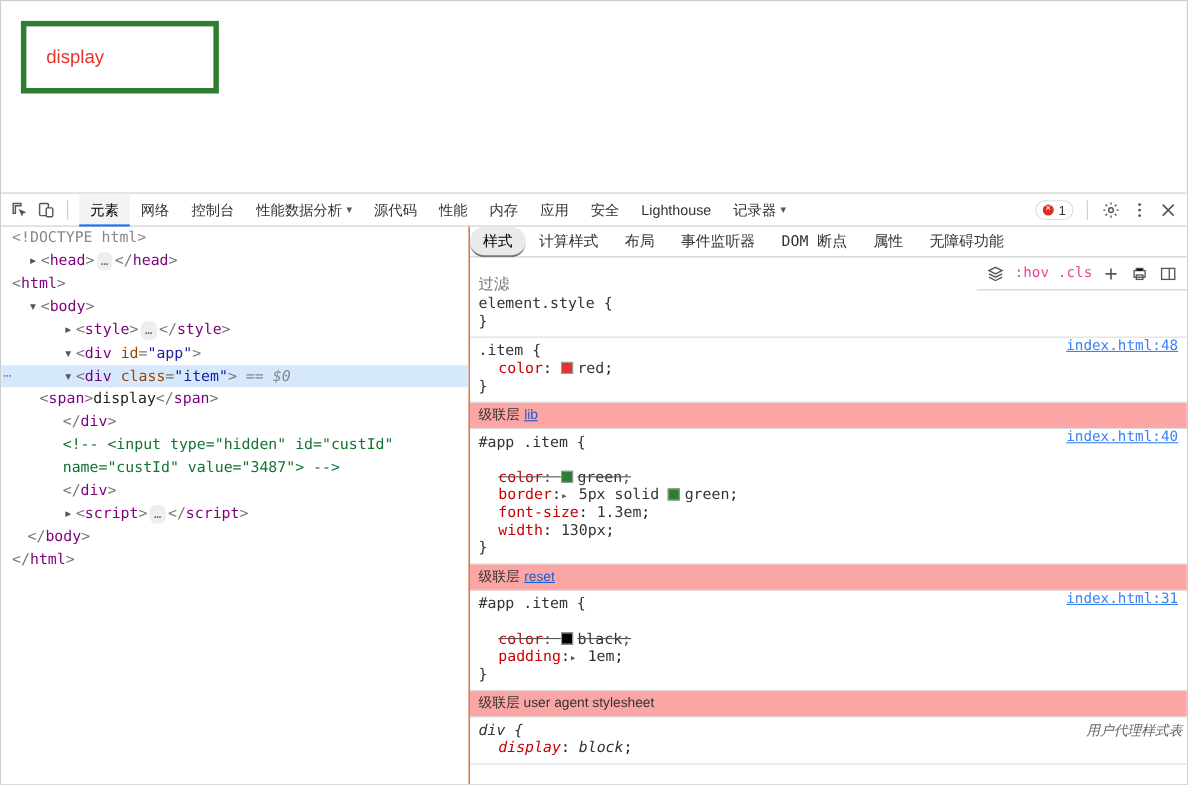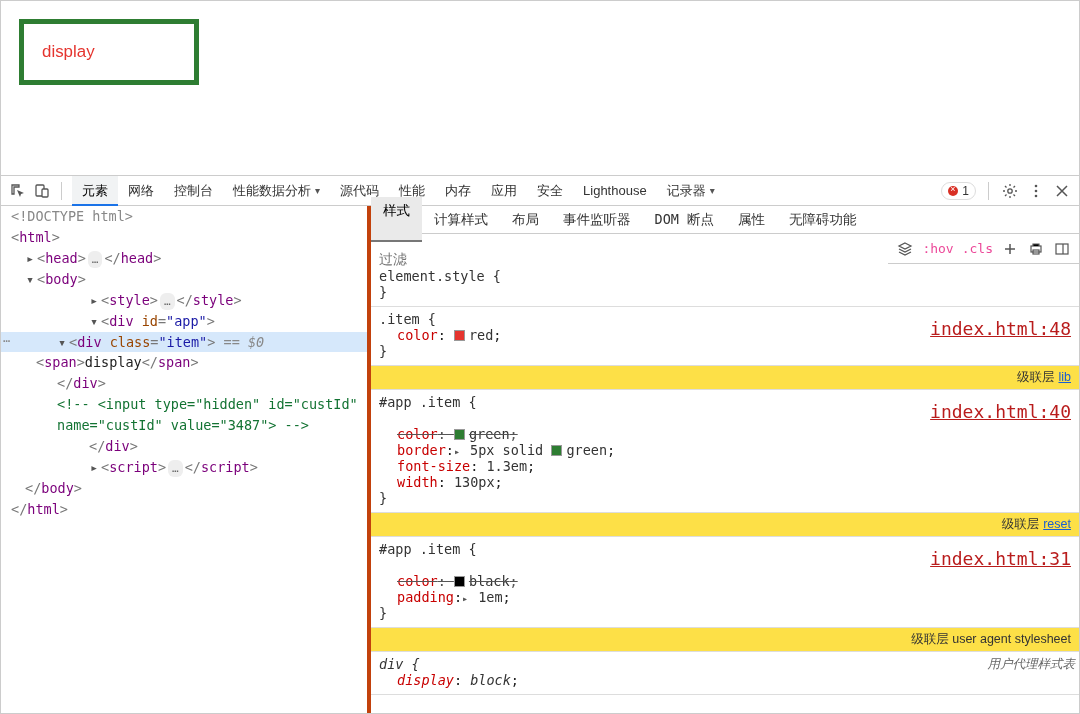--- a/index.html
+++ b/index.html
@@ -27,61 +27,61 @@
   .dt-tabs { display:flex; align-items:center; gap: 0; flex:1; }
   .dt-tab { padding: 6px 10px; cursor:pointer; white-space:nowrap; color:#333; display:flex; align-items:center; gap:4px; }
   .dt-tab.active { color:#000; border-bottom: 2px solid #1a73e8; padding-bottom:4px; background:#f1f3f4; }
   .dt-tab .caret { font-size:10px; color:#555; }
   .dt-right { display:flex; align-items:center; gap:8px; }
   .err-badge { display:flex; align-items:center; gap:4px; border:1px solid #ddd; border-radius:10px; padding:1px 6px; font-size:12px; }
   .err-dot { width:10px; height:10px; border-radius:50%; background:#d93025; display:inline-block; position:relative; }
   .err-dot::after{ content:"×"; color:#fff; font-size:9px; position:absolute; left:2px; top:-2px; }
 
   .dt-body { flex:1; display:flex; min-height:0; font-family: Menlo, Consolas, monospace; }
-  .elements { width: 370px; border-right:4px solid #c2410c; overflow:auto; position:relative; font-size:13.5px; line-height:1.55; }
+  .elements { width: 426px; border-right:1px solid #c2410c; overflow:auto; position:relative; font-size:13.5px; line-height:1.55; }
   .elements .line { white-space: nowrap; padding-left: 10px; }
   .elements .ind1 { padding-left: 24px; }
-  .elements .ind2 { padding-left: 40px; margin-left: 48px; }
+  .elements .ind2 { padding-left: 56px; }
   .elements .ind3 { padding-left: 56px; }
   .elements .ind4 { padding-left: 35px; }
   .elements .selected { background:#d6e8fb; }
   .t-doctype { color:#888; }
   .t-punct { color:#777; }
   .t-tag { color:#7b007b; }
   .t-attr { color:#994500; }
   .t-val { color:#1a1aa6; }
   .t-comment { color:#137333; }
   .t-eq0 { color:#888; font-style: italic; }
   .arrow { display:inline-block; width:10px; text-align:center; color:#555; margin-right:2px; cursor:pointer; }
   .arrow.right::before { content:"▸"; }
   .arrow.down::before  { content:"▾"; }
   .ellip { display:inline-block; background:#eee; border-radius:6px; padding:0 4px; font-size:11px; color:#666; margin:0 2px; }
   .row-dots { position:absolute; left:2px; color:#888; font-size:12px; }
 
   
   .styles { flex:1; display:flex; flex-direction:column; min-width:0; font-size:13.5px; }
   .styles-tabs { height:28px; border-bottom:1px solid #ccc; display:flex; align-items:center; gap:0; }
   .s-tab { padding:5px 12px; cursor:pointer; color:#333; white-space:nowrap; }
-  .s-tab.active { background:#eaeaea; border-bottom:2px solid #777; padding-bottom:20px; color:#000; }
+  .s-tab.active { background:#eaeaea; border-bottom:2px solid #777; padding-bottom:3px; color:#000;border-radius:14px; }
   .styles-filter { height:30px; border-bottom:1px solid #ccc; display:flex; align-items:center; }
   .styles-filter input { flex:1; border:none; outline:none; padding:4px 8px; font-size:14px; color:#555; font-family:inherit;margin-top:20px; }
   .styles-filter .tools { display:flex; align-items:center; gap:8px; padding:0 8px; color:#ec4899; }
   .tools .txt { font-family: Menlo, monospace; font-size:13px; }
   .styles-rules { flex:1; overflow:auto; font-family: Menlo, Consolas, monospace; }
   .rule { border-bottom:1px solid #ddd; padding: 4px 8px 6px 8px; position:relative; }
-  .rule .src { position:absolute; right:8px; top:11px; color:#b91c1c; text-decoration: underline; font-size:18px; cursor:pointer; }
+  .rule .src { position:absolute; right:8px; top:0; color:#3b82f6; text-decoration: underline; font-size:13px; cursor:pointer; }
   .rule .sel { color:#333; }
   .rule .brace { color:#333; }
   .decl { padding-left: 18px; }
   .prop { color:#c80000; }
   .val  { color:#333; }
   .swatch { display:inline-block; width:11px; height:11px; border:1px solid #999; vertical-align:-1px; margin-right:4px; }
   .tri { display:inline-block; font-size:10px; color:#555; margin-right:2px; }
   .struck { text-decoration: line-through; color:#555;margin-top:16px; }
-  .cascade-hdr { background:#fde047; padding:3px 8px; font-family:-apple-system, Arial; font-size:12.5px; color:#333; border-bottom:1px solid #ddd;text-align:right; }
+  .cascade-hdr { background:#fca5a5; padding:3px 8px; font-family:-apple-system, Arial; font-size:12.5px; color:#333; border-bottom:1px solid #ddd; }
   .cascade-hdr a { color:#1a5fd1; text-decoration:underline; margin-left:4px; cursor:pointer; }
   .ua-note { position:absolute; right:4px; top:4px; font-style:italic; color:#666; font-size:12.5px; font-family:-apple-system, Arial; }
   .rule.italic .sel, .rule.italic .prop, .rule.italic .val, .rule.italic .brace { font-style: italic; }
 </style>
 </head>
 <body>
 
 <div class="viewport">
   <div class="demo-box">
     <span>display</span>
@@ -167,23 +167,23 @@
             <path stroke="currentColor" stroke-width="1.5" d="M3 3l10 10M13 3L3 13"></path>
           </svg>
       </span>
     </div>
   </div>
 
   <div class="dt-body">
 
     <div class="elements">
       <div class="line"><span class="t-doctype">&lt;!DOCTYPE html&gt;</span></div>
+      <div class="line ind1"><span class="arrow right"></span><span class="t-punct">&lt;</span><span class="t-tag">head</span><span class="t-punct">&gt;</span><span class="ellip">…</span><span class="t-punct">&lt;/</span><span class="t-tag">head</span><span class="t-punct">&gt;</span></div>
+
       <div class="line"><span class="t-punct">&lt;</span><span class="t-tag">html</span><span class="t-punct">&gt;</span></div>
-
-      <div class="line ind1"><span class="arrow right"></span><span class="t-punct">&lt;</span><span class="t-tag">head</span><span class="t-punct">&gt;</span><span class="ellip">…</span><span class="t-punct">&lt;/</span><span class="t-tag">head</span><span class="t-punct">&gt;</span></div>
 
       <div class="line ind1"><span class="arrow down"></span><span class="t-punct">&lt;</span><span class="t-tag">body</span><span class="t-punct">&gt;</span></div>
 
       <div class="line ind2"><span class="arrow right"></span><span class="t-punct">&lt;</span><span class="t-tag">style</span><span class="t-punct">&gt;</span><span class="ellip">…</span><span class="t-punct">&lt;/</span><span class="t-tag">style</span><span class="t-punct">&gt;</span></div>
 
       <div class="line ind2"><span class="arrow down"></span><span class="t-punct">&lt;</span><span class="t-tag">div</span> <span class="t-attr">id</span><span class="t-punct">=</span><span class="t-val">"app"</span><span class="t-punct">&gt;</span></div>
 
       <div class="line ind3 selected">
         <span class="row-dots">⋯</span>
         <span class="arrow down"></span><span class="t-punct">&lt;</span><span class="t-tag">div</span> <span class="t-attr">class</span><span class="t-punct">=</span><span class="t-val">"item"</span><span class="t-punct">&gt;</span> <span class="t-eq0">== $0</span>

